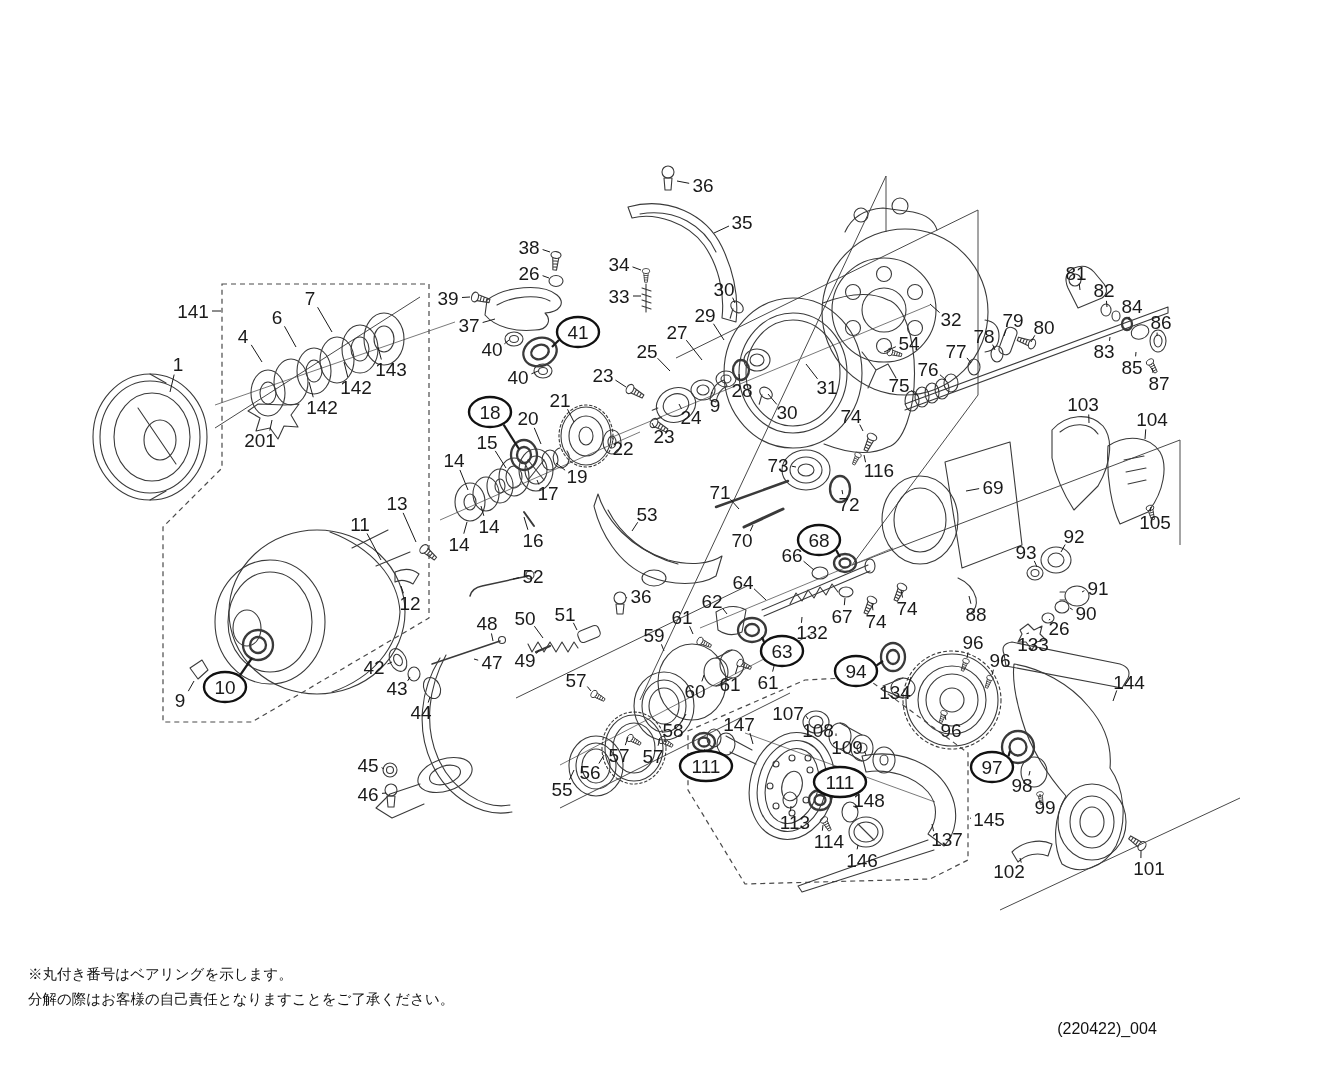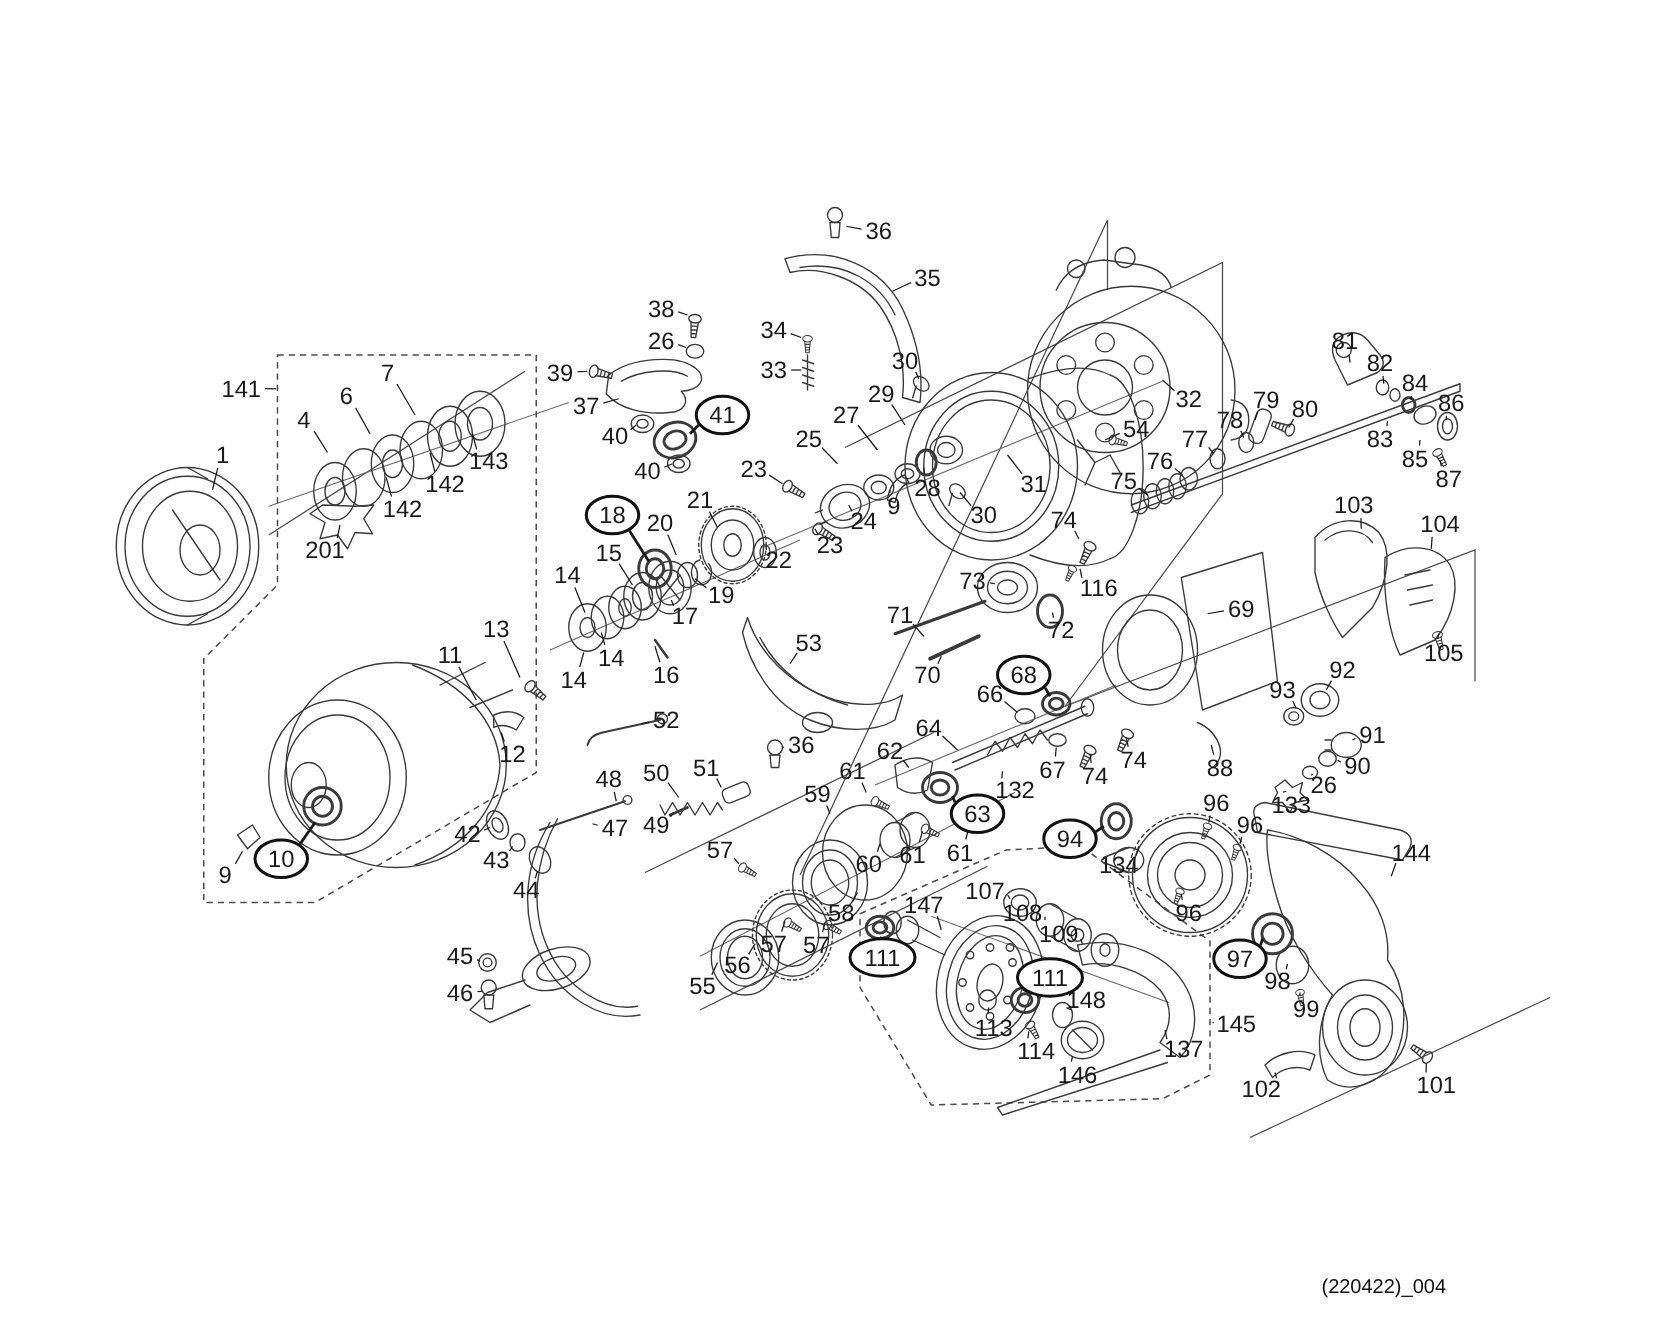--- a/index.html
+++ b/index.html
@@ -980,14 +980,16 @@
         <g>
           <line x1="853.191044407581" y1="806.1017021584776" x2="857" y2="808" stroke="#1a1a1a" stroke-width="1"></line>
           <text x="869" y="806.5" text-anchor="middle" font-size="19" font-family="&quot;Liberation Sans&quot;, sans-serif" fill="#1a1a1a">148</text>
         </g>
       </g>
 
     <text x="1107" y="1034" text-anchor="middle" font-size="16" fill="#111" id="doc-code-text">(220422)_004</text>
   </svg>
 
   <div class="notes">
+    <div>※丸付き番号はベアリングを示します。</div>
+    <div>分解の際はお客様の自己責任となりますことをご了承ください。</div>
   </div>
 </div>
 
 </body></html>

